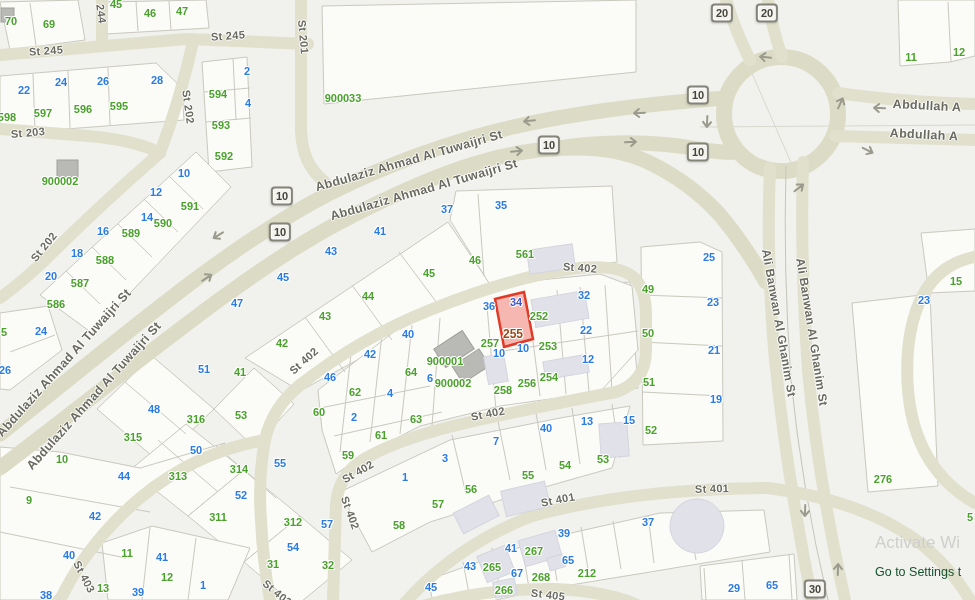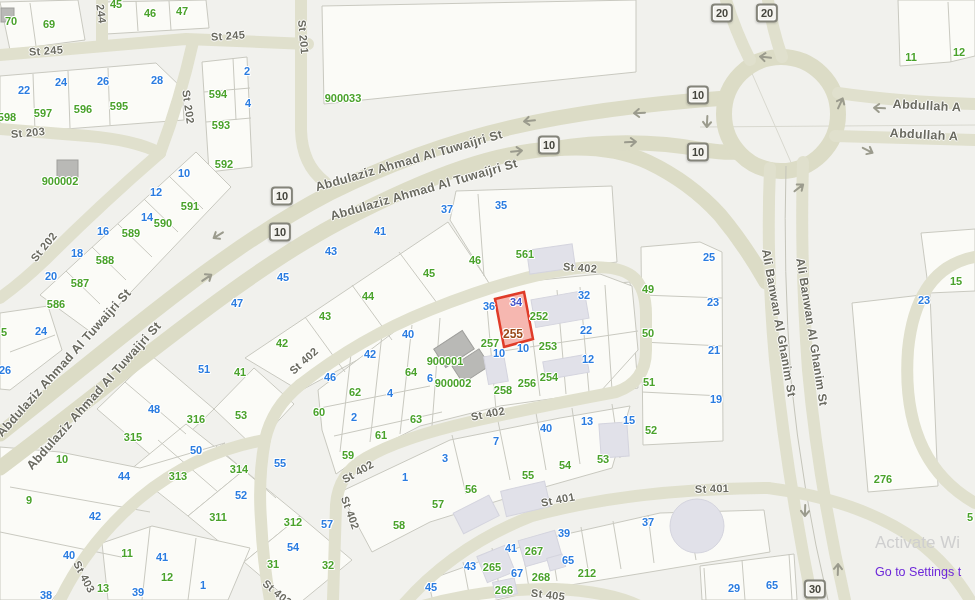--- a/index.html
+++ b/index.html
@@ -33,21 +33,21 @@
     font-size:11px;letter-spacing:.3px;line-height:1;
     text-shadow:1px 0 0 rgba(255,255,255,.9),-1px 0 0 rgba(255,255,255,.9),0 1px 0 rgba(255,255,255,.9),0 -1px 0 rgba(255,255,255,.9);
   }
   .shield{
     position:absolute;transform:translate(-50%,-50%);
     background:#f4f3ee;border:2px solid #84847a;border-radius:4px;
     padding:1px 3px;font-weight:bold;font-size:11px;line-height:13px;color:#45453d;
     box-shadow:inset 0 0 0 1px #fff,0 1px 2px rgba(0,0,0,.12);
   }
   .wm-title{position:absolute;left:875px;top:533px;font-size:17px;color:#cfcfcf;white-space:nowrap;}
-  .wm-sub{position:absolute;left:875px;top:565px;font-size:12.5px;color:#6d28d9;white-space:nowrap;}
+  .wm-sub{position:absolute;left:875px;top:565px;font-size:12.5px;color:#14532d;white-space:nowrap;}
 </style>
 </head>
 <body>
 
 <div id="map">
   <svg width="975" height="600" viewBox="0 0 975 600">
 
     <g>
       <polygon class="blk" points="0,2 78,0 85,40 10,50"></polygon>
       <polygon class="blk" points="103,2 206,0 209,28 106,34"></polygon>
@@ -213,21 +213,21 @@
       <span class="plabel g" style="left: 7px; top: 117px; transform: translate(-50%, -50%) rotate(0deg);">598</span>
       <span class="plabel g" style="left: 43px; top: 113px; transform: translate(-50%, -50%) rotate(0deg);">597</span>
       <span class="plabel g" style="left: 83px; top: 109px; transform: translate(-50%, -50%) rotate(0deg);">596</span>
       <span class="plabel g" style="left: 119px; top: 106px; transform: translate(-50%, -50%) rotate(0deg);">595</span>
       <span class="plabel b" style="left: 24px; top: 90px; transform: translate(-50%, -50%) rotate(0deg);">22</span>
       <span class="plabel b" style="left: 61px; top: 82px; transform: translate(-50%, -50%) rotate(0deg);">24</span>
       <span class="plabel b" style="left: 103px; top: 81px; transform: translate(-50%, -50%) rotate(0deg);">26</span>
       <span class="plabel b" style="left: 157px; top: 80px; transform: translate(-50%, -50%) rotate(0deg);">28</span>
       <span class="plabel g" style="left: 218px; top: 94px; transform: translate(-50%, -50%) rotate(0deg);">594</span>
       <span class="plabel g" style="left: 221px; top: 125px; transform: translate(-50%, -50%) rotate(0deg);">593</span>
-      <span class="plabel g" style="left: 224px; top: 164px; transform: translate(-50%, -50%) rotate(0deg);">592</span>
+      <span class="plabel g" style="left: 224px; top: 156px; transform: translate(-50%, -50%) rotate(0deg);">592</span>
       <span class="plabel b" style="left: 247px; top: 71px; transform: translate(-50%, -50%) rotate(0deg);">2</span>
       <span class="plabel b" style="left: 248px; top: 103px; transform: translate(-50%, -50%) rotate(0deg);">4</span>
       <span class="plabel g" style="left: 60px; top: 181px; transform: translate(-50%, -50%) rotate(0deg);">900002</span>
       <span class="plabel g" style="left: 343px; top: 98px; transform: translate(-50%, -50%) rotate(0deg);">900033</span>
       <span class="plabel b" style="left: 184px; top: 173px; transform: translate(-50%, -50%) rotate(0deg);">10</span>
       <span class="plabel b" style="left: 156px; top: 192px; transform: translate(-50%, -50%) rotate(0deg);">12</span>
       <span class="plabel b" style="left: 147px; top: 217px; transform: translate(-50%, -50%) rotate(0deg);">14</span>
       <span class="plabel b" style="left: 103px; top: 231px; transform: translate(-50%, -50%) rotate(0deg);">16</span>
       <span class="plabel b" style="left: 77px; top: 253px; transform: translate(-50%, -50%) rotate(0deg);">18</span>
       <span class="plabel b" style="left: 51px; top: 276px; transform: translate(-50%, -50%) rotate(0deg);">20</span>

